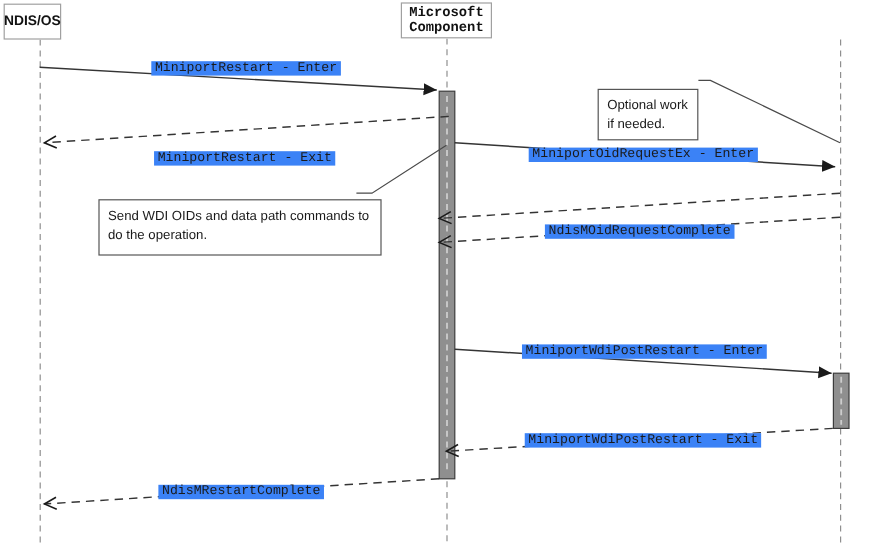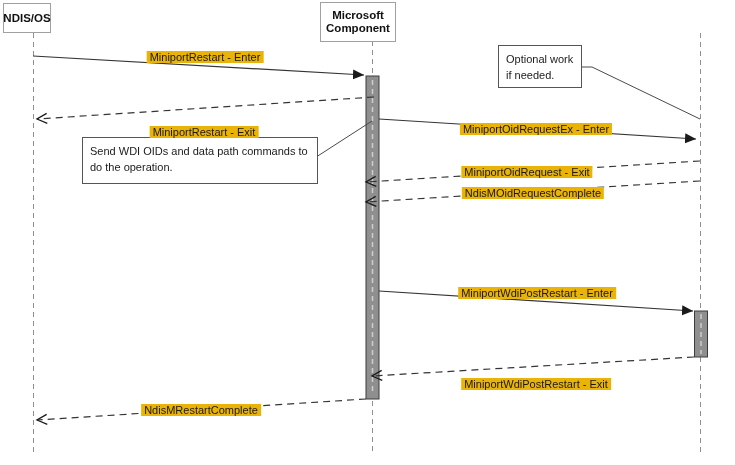--- a/index.html
+++ b/index.html
@@ -35,29 +35,31 @@
   }
   .note {
     position: absolute;
     background: #ffffff;
     border: 1px solid #555555;
     font-size: 11px;
     line-height: 16px;
     color: #1a1a1a;
     padding: 5px 7px;
     box-sizing: border-box;
+    margin-top: 29px;
   }
   .msg-label {
     position: absolute;
     transform: translate(-50%, -50%);
-    background: #eab308;
+    background: #3b82f6;
     padding: 0 3px;
     font-size: 11px;
     white-space: nowrap;
     color: #1a1a1a;
+    font-family: Liberation Mono, monospace;
   }
 </style>
 </head>
 <body>
 
 <div class="diagram">
 
   <svg class="layer" width="735" height="465" viewBox="0 0 735 465">
     <defs>
       <marker id="arrow-filled" markerUnits="userSpaceOnUse" markerWidth="14" markerHeight="12" refX="11" refY="5" orient="auto">
@@ -88,27 +90,26 @@
     <line class="msg-dash" x1="700" y1="181" x2="366" y2="202" marker-end="url(#arrow-open)"></line>
     <line class="msg-solid" x1="379" y1="291" x2="693" y2="311" marker-end="url(#arrow-filled)"></line>
     <line class="msg-dash" x1="694" y1="357" x2="372" y2="376" marker-end="url(#arrow-open)"></line>
     <line class="msg-dash" x1="366" y1="399" x2="37" y2="420" marker-end="url(#arrow-open)"></line>
 
     <polyline class="leader" points="582,67 592,67 700,119"></polyline>
     <polyline class="leader" points="297,161 310,161 372,121"></polyline>
   </svg>
 
   <div class="actor" style="left:3px;   top:3px; width:48px; height:30px;">NDIS/OS</div>
-  <div class="actor" style="left:320px; top:2px; width:76px; height:40px;">Microsoft Component</div>
+  <div class="actor" style="left:334px; top:2px; width:76px; height:30px;font-family:Liberation Mono, monospace;">Microsoft Component</div>
 
   <div class="note" style="left:498px; top:45px; width:84px; height:43px;">Optional work if needed.</div>
   <div class="note" style="left:82px; top:137px; width:236px; height:47px;">Send WDI OIDs and data path commands to do the operation.</div>
 
   <div class="msg-label" style="left:205px; top:57px;">MiniportRestart - Enter</div>
   <div class="msg-label" style="left:204px; top:107px;margin-top:25px;">MiniportRestart - Exit</div>
   <div class="msg-label" style="left:536px; top:129px;text-align:right;">MiniportOidRequestEx - Enter</div>
-  <div class="msg-label" style="left:527px; top:172px;">MiniportOidRequest - Exit</div>
   <div class="msg-label" style="left:533px; top:193px;">NdisMOidRequestComplete</div>
   <div class="msg-label" style="left:537px; top:293px;">MiniportWdiPostRestart - Enter</div>
-  <div class="msg-label" style="left:536px; top:367px;margin-top:17px;">MiniportWdiPostRestart - Exit</div>
+  <div class="msg-label" style="left:536px; top:367px;">MiniportWdiPostRestart - Exit</div>
   <div class="msg-label" style="left:201px; top:410px;">NdisMRestartComplete</div>
 
 </div>
 
 </body></html>

